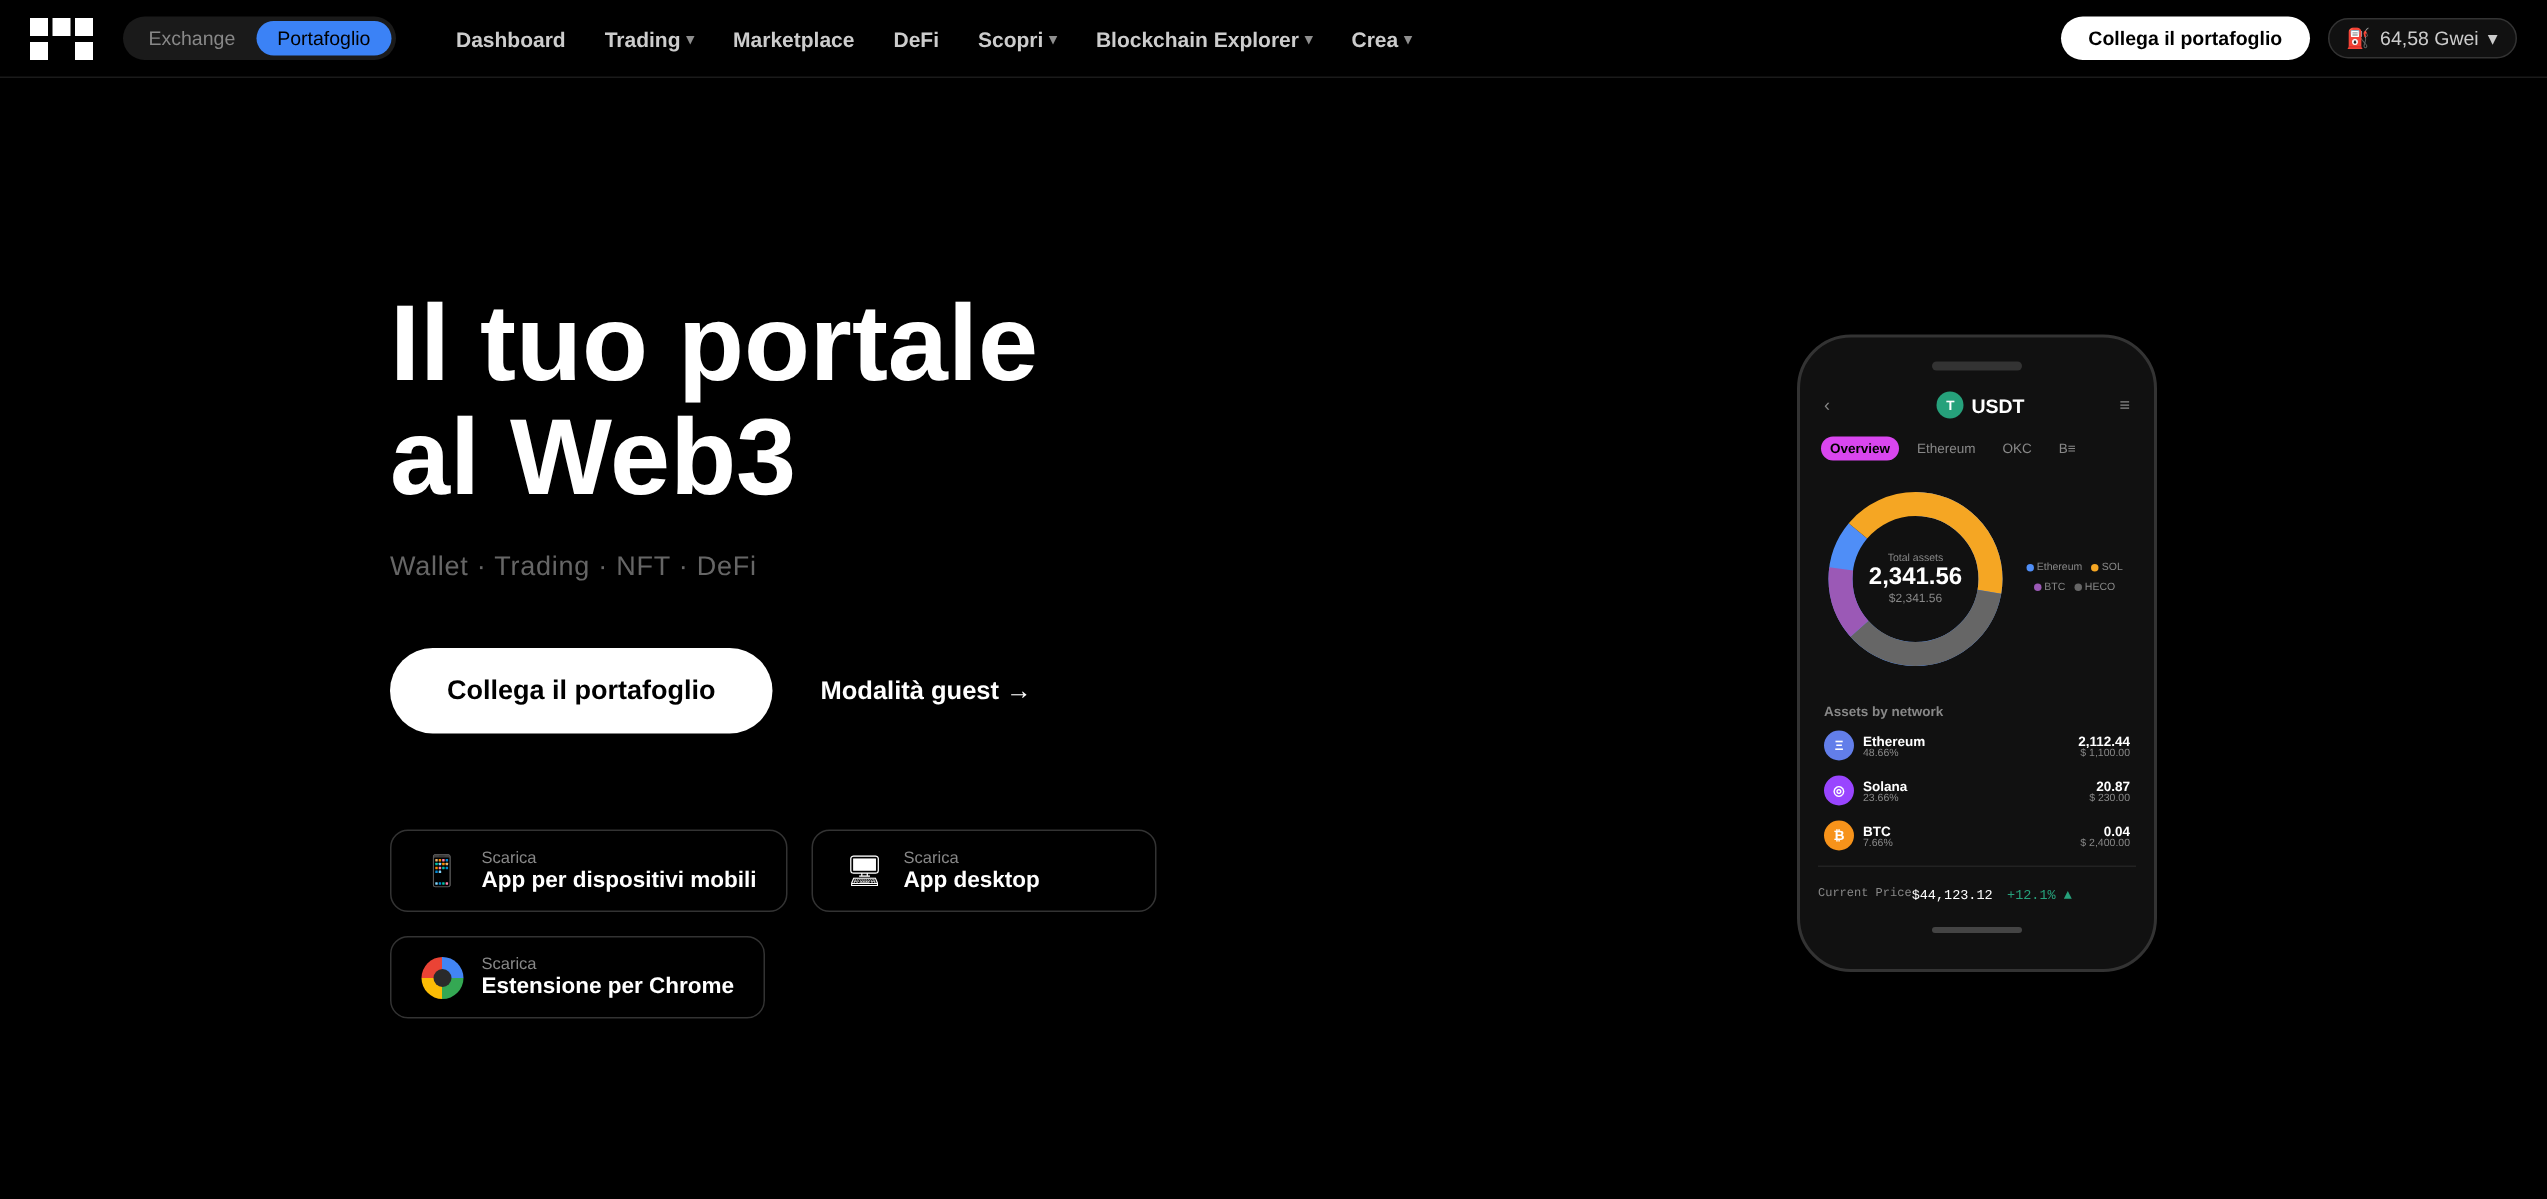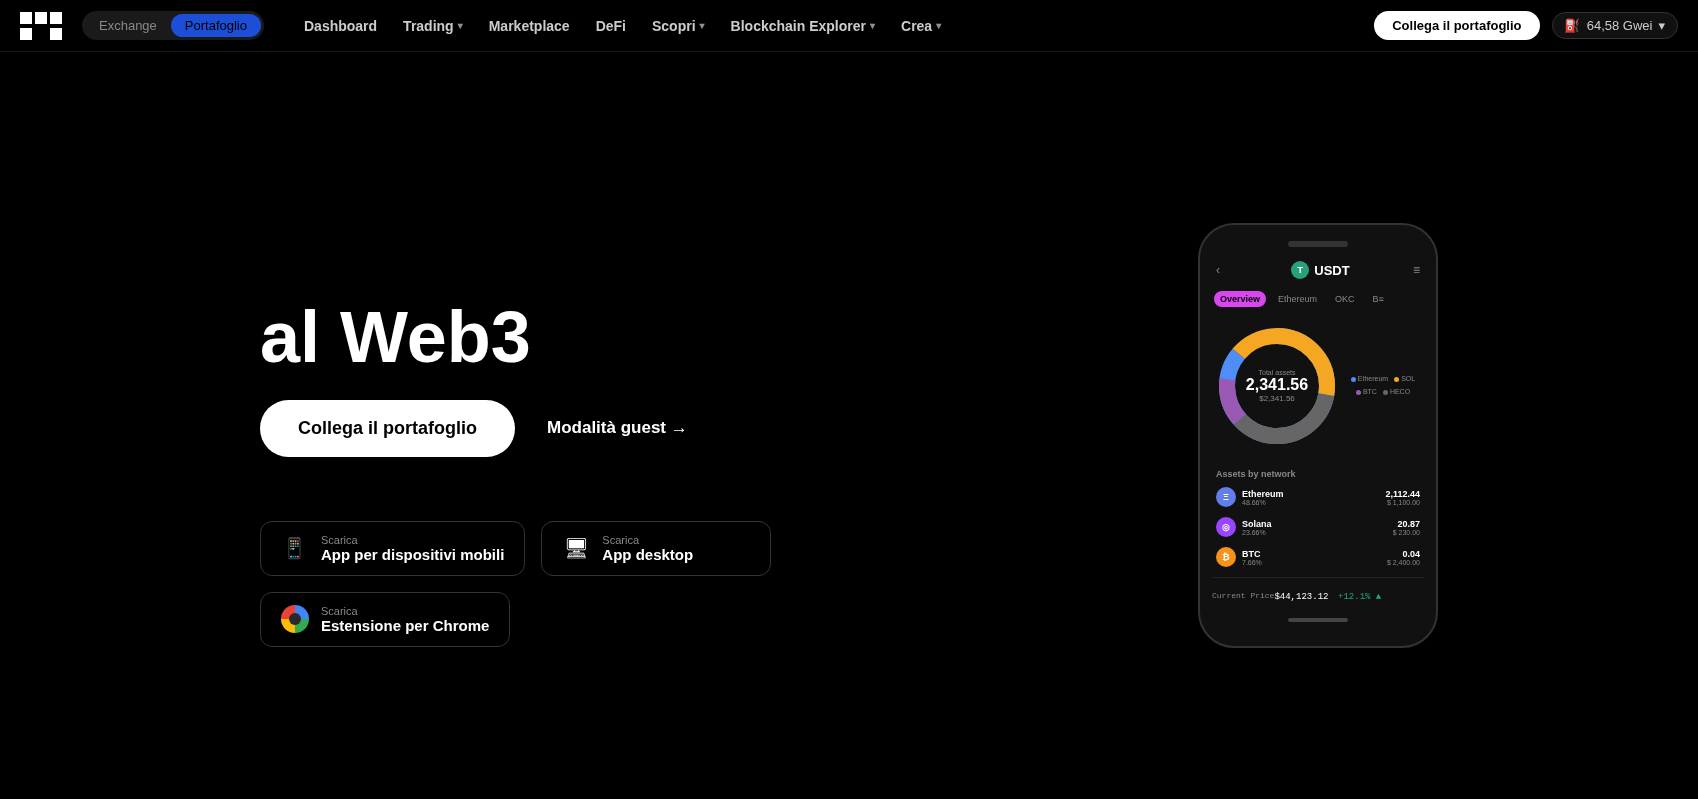--- a/index.html
+++ b/index.html
@@ -39,21 +39,21 @@
       padding: 4px 14px;
       border-radius: 16px;
       border: none;
       cursor: pointer;
       font-size: 13px;
       font-weight: 500;
       background: transparent;
       color: #888;
     }
     .nav-toggle-btn.active {
-      background: #1d4ed8;
+      background: #3b82f6;
       color: #000;
     }
     .nav-links {
       display: flex;
       align-items: center;
       gap: 2px;
       flex: 1;
     }
     .nav-link {
       padding: 6px 12px;
@@ -457,23 +457,24 @@
       <span>⛽</span>
       <span>64,58 Gwei</span>
       <span>▾</span>
     </div>
   </div>
 </nav>
 
 <section class="hero">
   <div class="hero-left">
     <h1 class="hero-title">
-      <br>
+      <span>Il tuo portale</span><br>
       <span>al Web3</span>
     </h1>
+    <p class="hero-subtitle">Wallet · Trading · NFT · DeFi</p>
     <div class="hero-cta">
       <button class="cta-primary">Collega il portafoglio</button>
       <span class="cta-secondary">Modalità guest →</span>
     </div>
     <div class="download-buttons">
 
       <button class="dl-btn">
         <div class="dl-btn-icon">📱</div>
         <div class="dl-btn-text">
           <span class="dl-label">Scarica</span>

